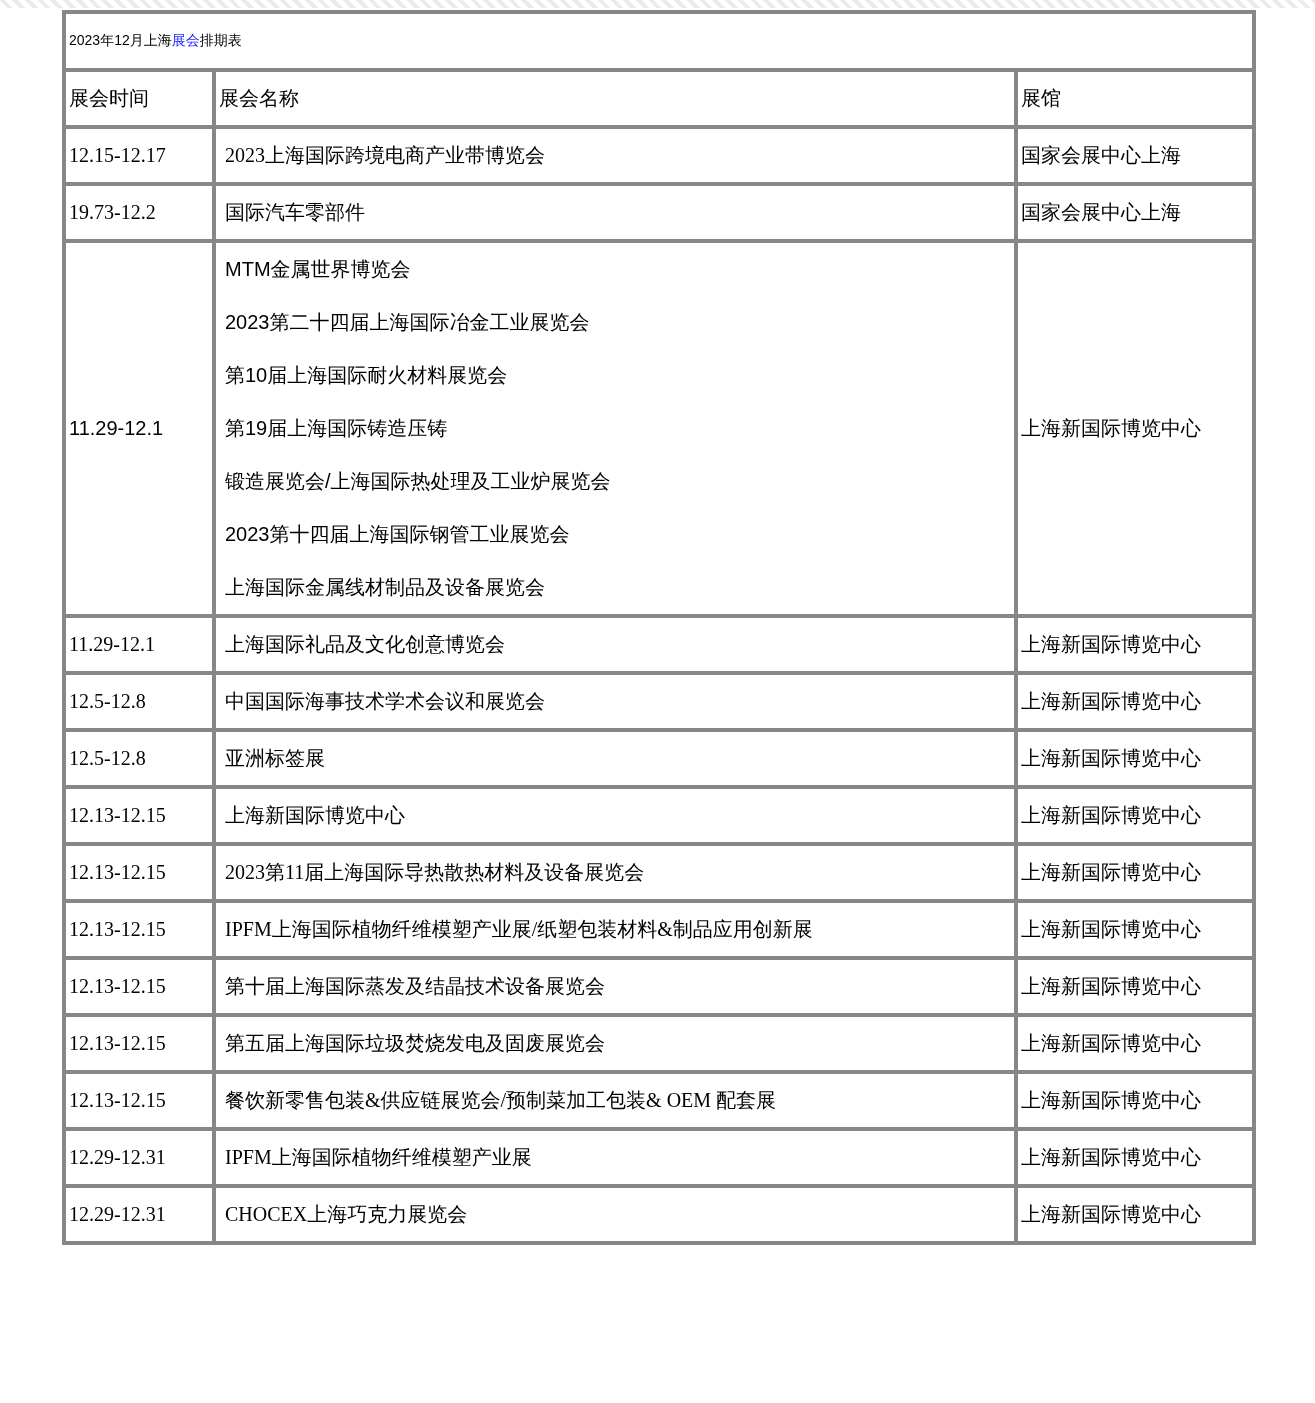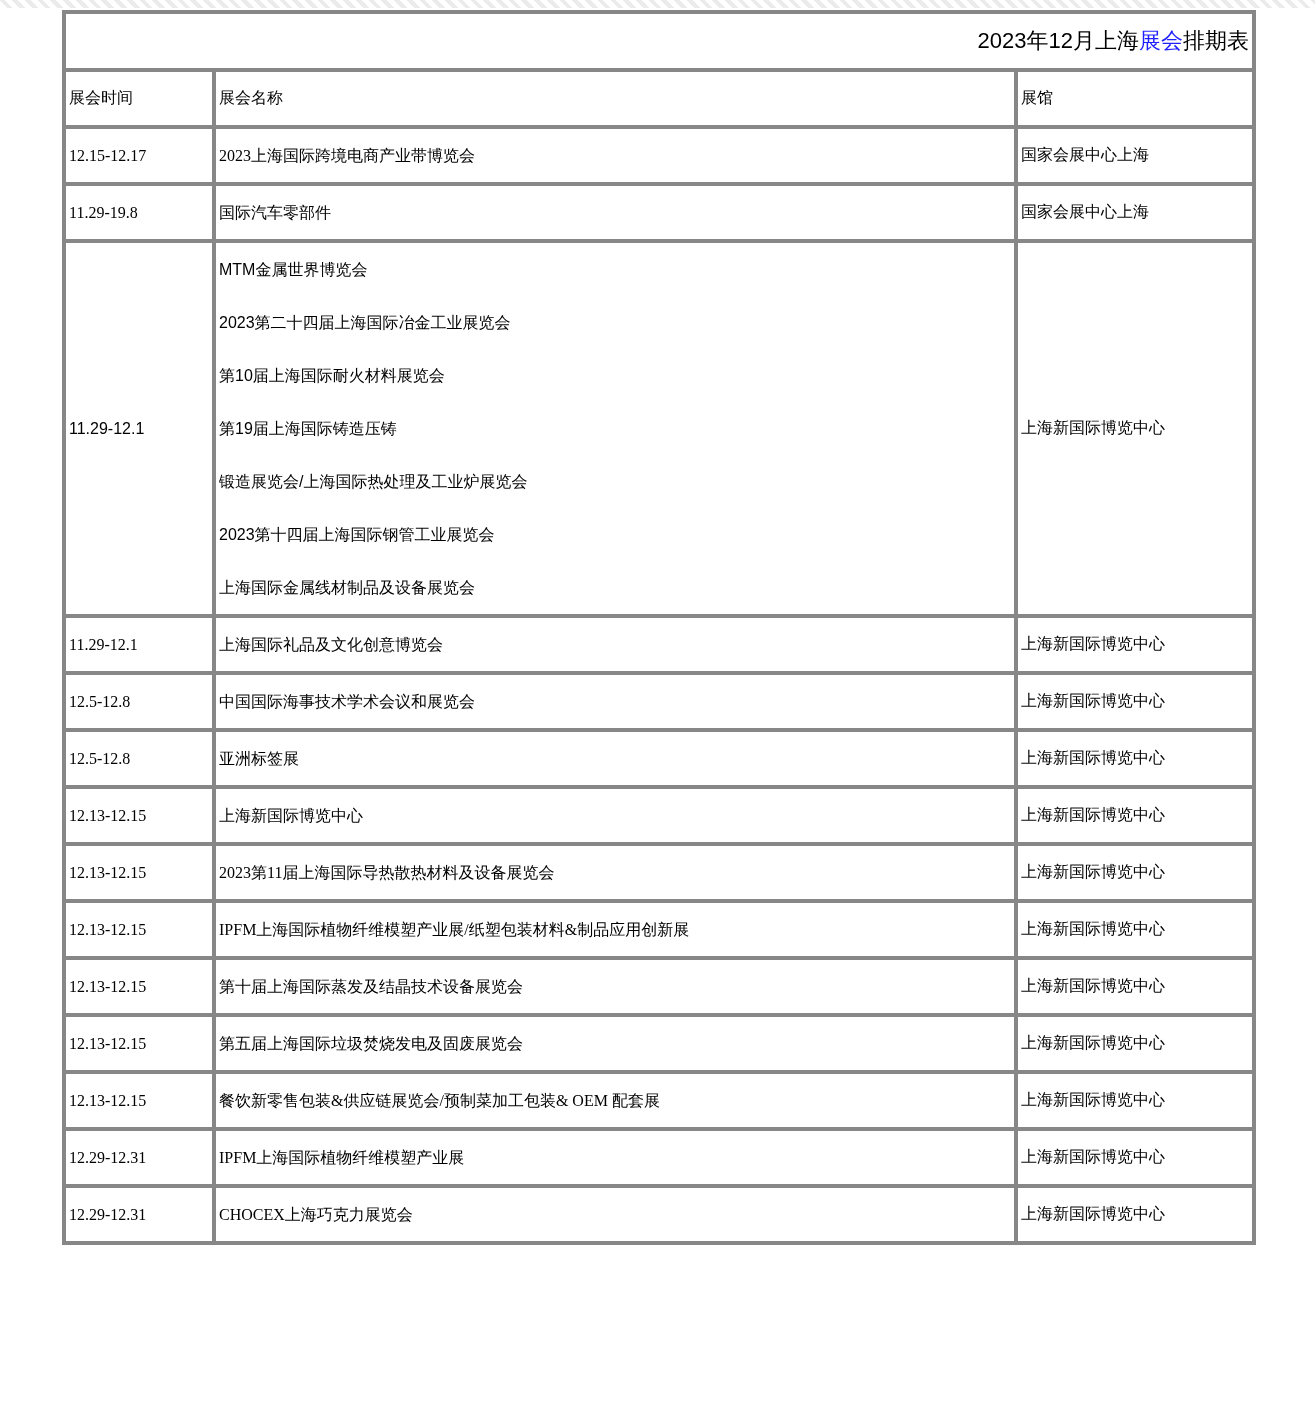--- a/index.html
+++ b/index.html
@@ -23,35 +23,35 @@
     border-spacing:0;
     border:2px solid var(--border);
     margin:2px 0 0 62px;
     width:1190px;
     table-layout:fixed;
     background:#ffffff;
   }
   td{
     border:2px solid var(--border);
     padding:0 3px;
-    font-size:16px;
+    font-size:20px;
     vertical-align:middle;
     overflow:hidden;
   }
   .title-cell{
     height:54px;
-    text-align:right;
-    font-size:22px;
+    text-align:left;
+    font-size:14px;
   }
   .title-link{color:var(--link);cursor:pointer;}
   .header-row td{height:53px;}
   td.c-time,td.c-venue{white-space:nowrap;}
   .name-line{
     height:53px;line-height:53px;
-    white-space:nowrap;overflow:hidden;
+    white-space:nowrap;overflow:hidden;margin-left:6px;
   }
   tr.single .name-line{height:53px;line-height:53px;}
   tr.single td{height:53px;font-family:Liberation Serif, serif;}
 </style>
 </head>
 <body>
 
 <div class="stripe-band"></div>
 
 <table class="schedule">
@@ -70,21 +70,21 @@
       <td class="c-venue">展馆</td>
     </tr>
   <tr class="single">
         <td class="c-time">12.15-12.17</td>
         <td class="c-name">
           <div class="name-line">2023上海国际跨境电商产业带博览会</div>
         </td>
         <td class="c-venue">国家会展中心上海</td>
       </tr>
       <tr class="single">
-        <td class="c-time">11.29-19.8</td>
+        <td class="c-time">19.73-12.2</td>
         <td class="c-name">
           <div class="name-line">国际汽车零部件</div>
         </td>
         <td class="c-venue">国家会展中心上海</td>
       </tr>
       <tr>
         <td class="c-time">11.29-12.1</td>
         <td class="c-name">
           <div class="name-line">MTM金属世界博览会</div>
           <div class="name-line">2023第二十四届上海国际冶金工业展览会</div>

